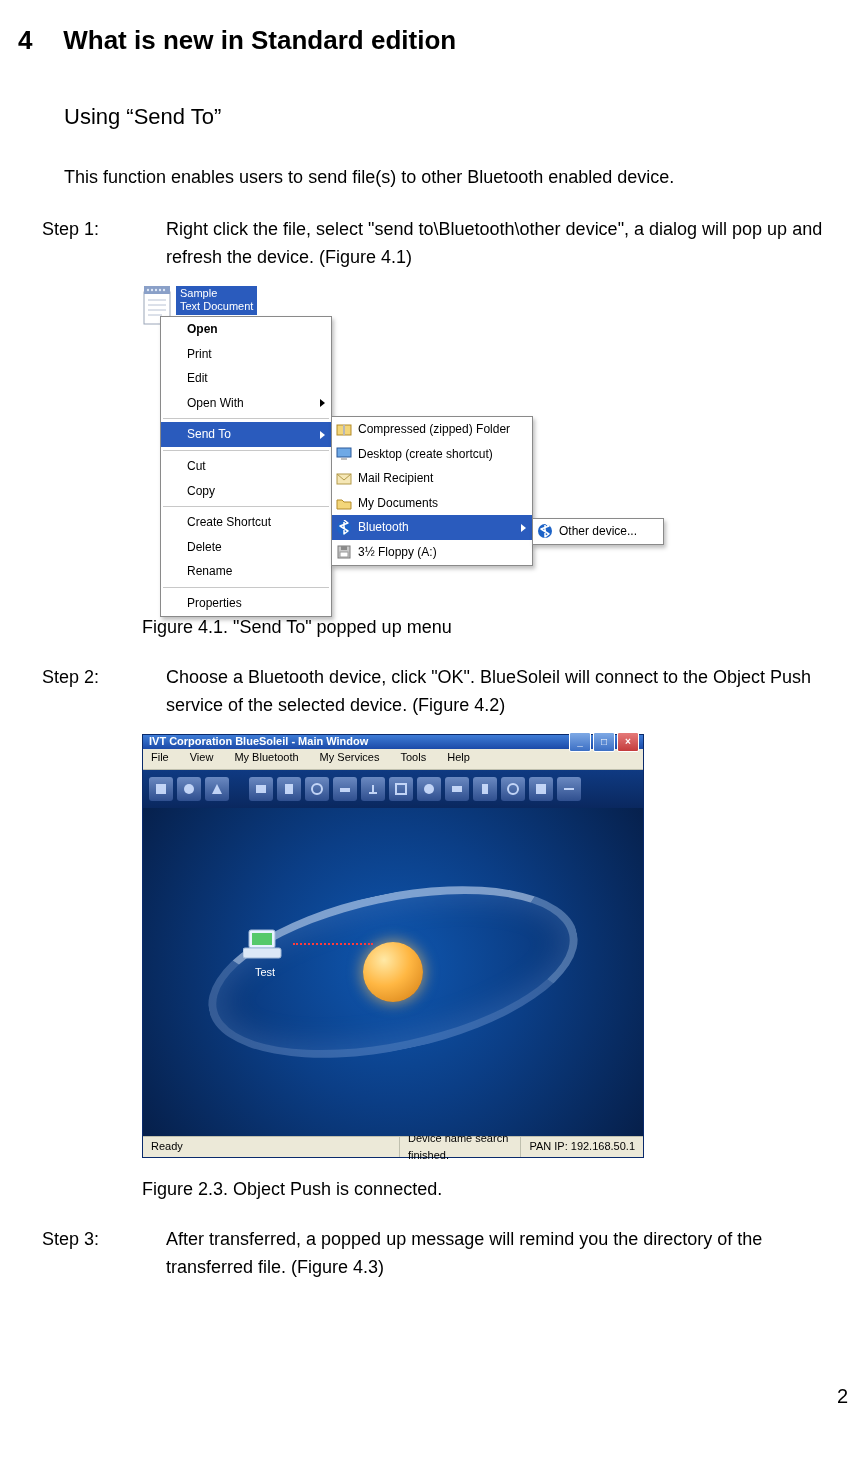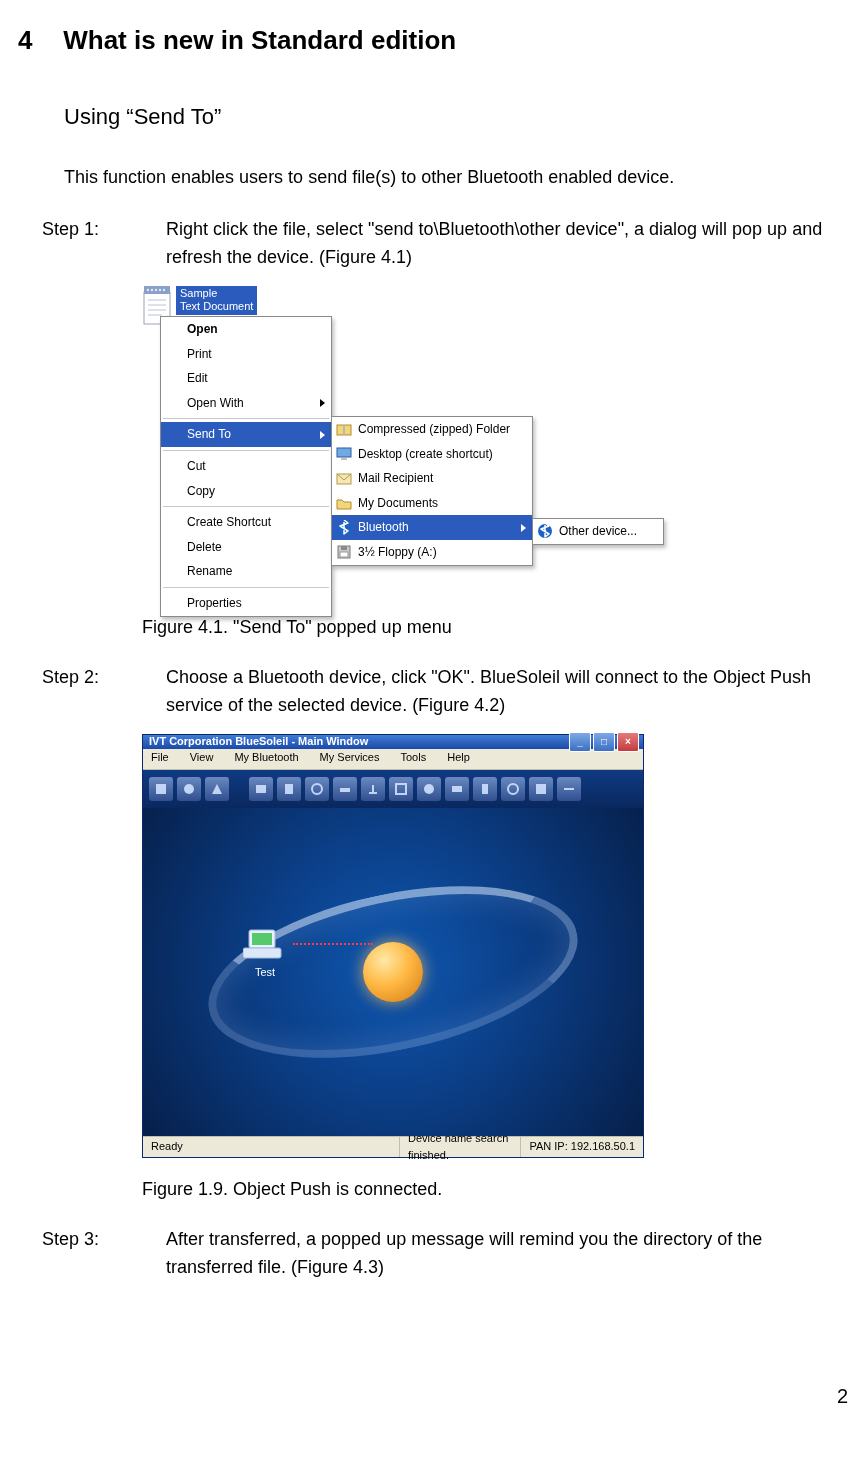--- a/index.html
+++ b/index.html
@@ -408,20 +408,20 @@
       <div class="pclabel">Test</div>
     </div>
   </div>
   <div class="statusbar">
     <div>Ready</div>
     <div>Device name search finished.</div>
     <div>PAN IP: 192.168.50.1</div>
   </div>
 </div>
 
-<div class="caption">Figure 1.9. Object Push is connected.</div>
+<div class="caption">Figure 2.3. Object Push is connected.</div>
 
 <div class="step">
   <div class="step-label">Step 3:</div>
   <div class="step-body">After transferred, a popped up message will remind you the directory of the transferred file. (Figure 4.3)</div>
 </div>
 
 <div class="page-num">2</div>
 
 </body></html>

